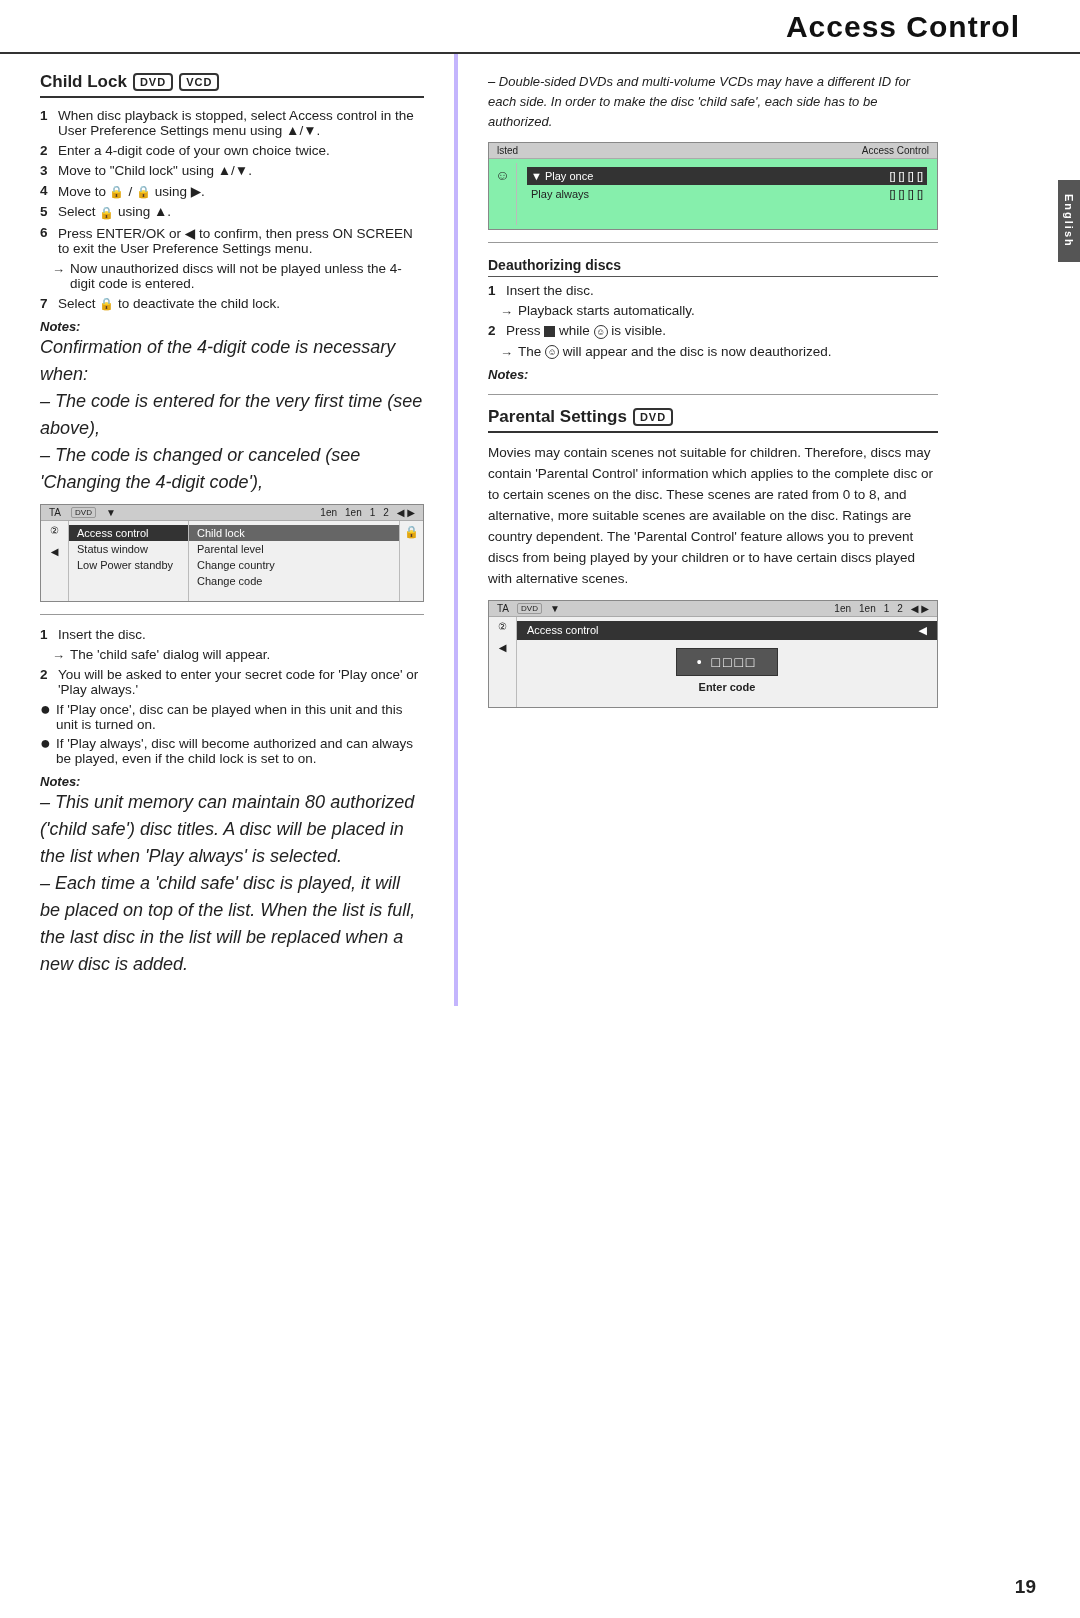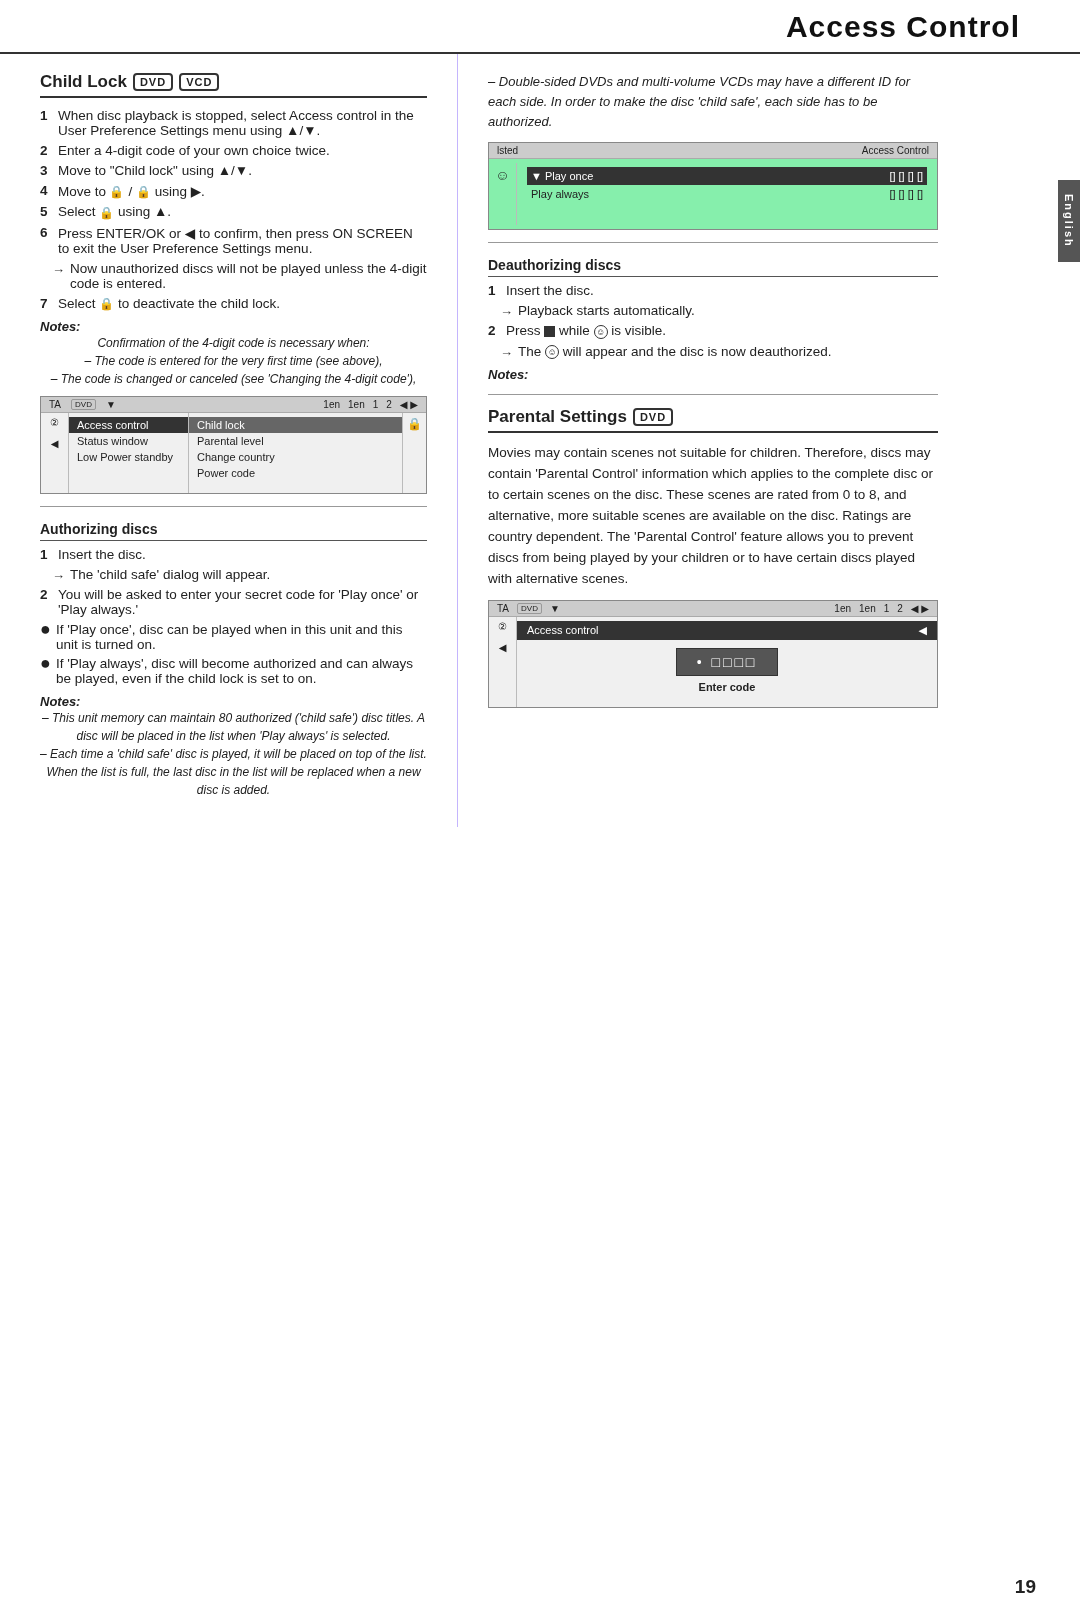--- a/index.html
+++ b/index.html
@@ -44,21 +44,21 @@
     }
 
     
     .main-content {
       display: flex;
       padding: 0;
     }
     .left-col {
       width: 458px;
       padding: 18px 30px 20px 40px;
-      border-right: 1px solid #c4b5fd;
+      border-right: 4px solid #c4b5fd;
     }
     .right-col {
       width: 530px;
       padding: 18px 50px 20px 30px;
     }
 
     
     .section-heading {
       font-size: 17px;
       font-weight: bold;
@@ -134,23 +134,22 @@
     .notes-block {
       margin: 8px 0;
     }
     .notes-title {
       font-style: italic;
       font-weight: bold;
       font-size: 13px;
     }
     .notes-text {
       font-style: italic;
-      font-size: 12px;
+      font-size: 18px;
       line-height: 1.5;
-      text-align: center;
     }
 
     
     .divider {
       border: none;
       border-top: 1px solid #999;
       margin: 12px 0;
     }
 
     
@@ -473,32 +472,31 @@
         <div class="sw-center">
           <div class="sw-menu-col">
             <div class="sw-menu-item active">Access control</div>
             <div class="sw-menu-item">Status window</div>
             <div class="sw-menu-item">Low Power standby</div>
           </div>
           <div class="sw-submenu-col">
             <div class="sw-submenu-item active">Child lock</div>
             <div class="sw-submenu-item">Parental level</div>
             <div class="sw-submenu-item">Change country</div>
-            <div class="sw-submenu-item">Power code</div>
+            <div class="sw-submenu-item">Change code</div>
           </div>
         </div>
         <div class="sw-right-icons">
           <span style="font-size:12px;">🔒</span>
         </div>
       </div>
     </div>
 
     <hr class="divider">
 
-    <div class="sub-section-heading">Authorizing discs</div>
 
     <ol class="num-list">
       <li>
         <span class="num">1</span>
         <span class="content">Insert the disc.</span>
       </li>
     </ol>
 
     <div class="arrow-item">
       <span class="arrow">→</span>

